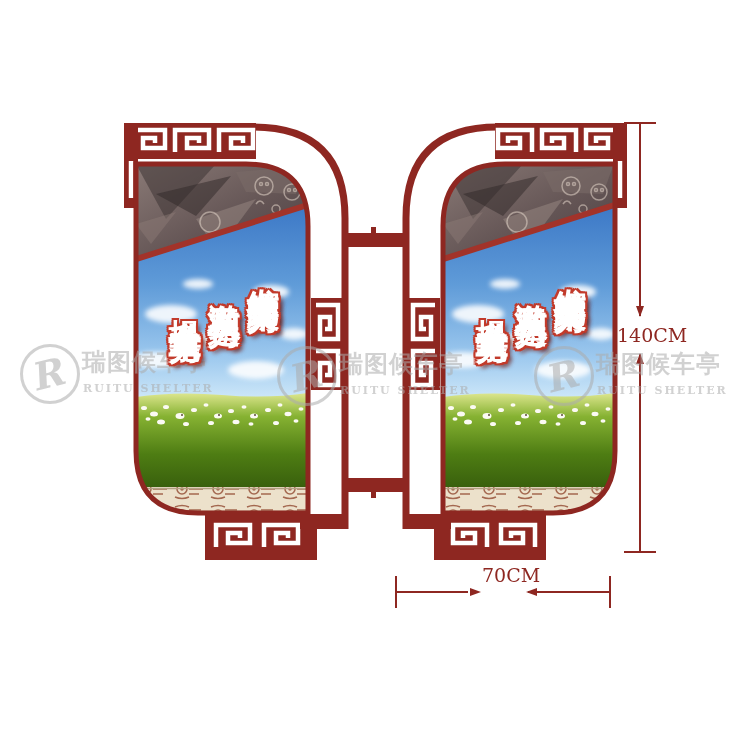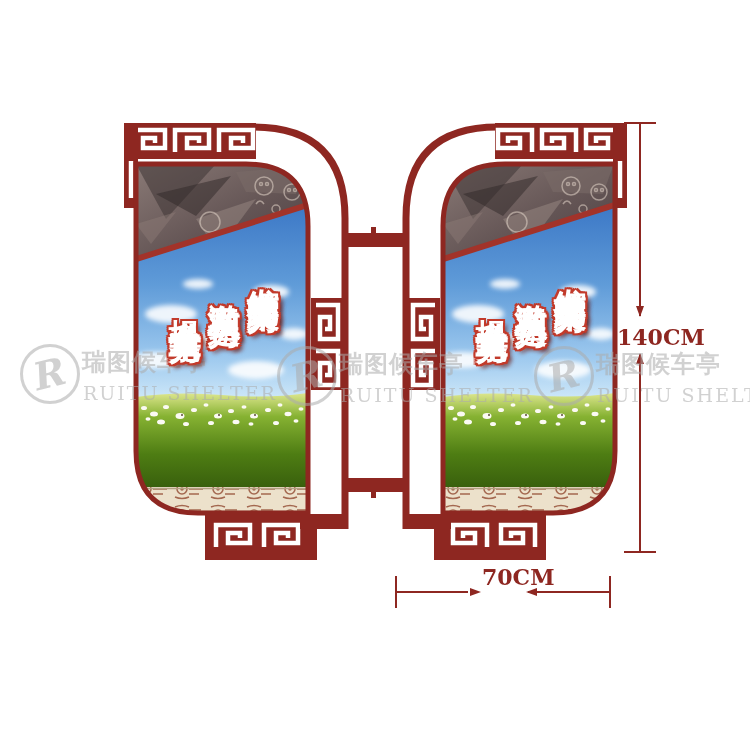--- a/index.html
+++ b/index.html
@@ -20,26 +20,26 @@
       -2px -2px 0 #c23b2c,2px -2px 0 #c23b2c,-2px 2px 0 #c23b2c,2px 2px 0 #c23b2c,
       4px 4px 4px rgba(110,20,10,.55);}
 
   
   .wm{position:absolute;width:200px;height:62px;color:rgba(172,172,172,.55);}
   .wm-circle{position:absolute;left:0;top:0;width:54px;height:54px;border:3px solid rgba(172,172,172,.55);
     border-radius:50%;display:flex;align-items:center;justify-content:center;}
   .wm-r{font-family:"DejaVu Serif", serif;font-style:italic;font-weight:bold;font-size:38px;
     transform:rotate(-14deg);line-height:1;}
   .wm-cn{position:absolute;left:62px;top:2px;font-size:24px;font-weight:bold;letter-spacing:1px;white-space:nowrap;}
-  .wm-en{position:absolute;left:63px;top:38px;font-family:"DejaVu Serif", serif;font-weight:normal;
-    font-size:19px;letter-spacing:2px;white-space:nowrap;}
+  .wm-en{position:absolute;left:63px;top:38px;font-family:"DejaVu Serif", serif;font-weight:bold;
+    font-size:11px;letter-spacing:2px;white-space:nowrap;}
 
   
   .dim-label{position:absolute;color:#8e2721;font-family:"DejaVu Serif", serif;
-    font-weight:bold;font-size:22px;white-space:nowrap;}
+    font-weight:normal;font-size:19px;white-space:nowrap;}
 </style>
 </head>
 <body>
 
 <div class="stage">
 
   <svg width="750" height="750" viewBox="0 0 750 750">
     <defs>
       <linearGradient id="skyG" x1="0" y1="0" x2="0" y2="1">
         <stop offset="0" stop-color="#2a66bd"></stop>

